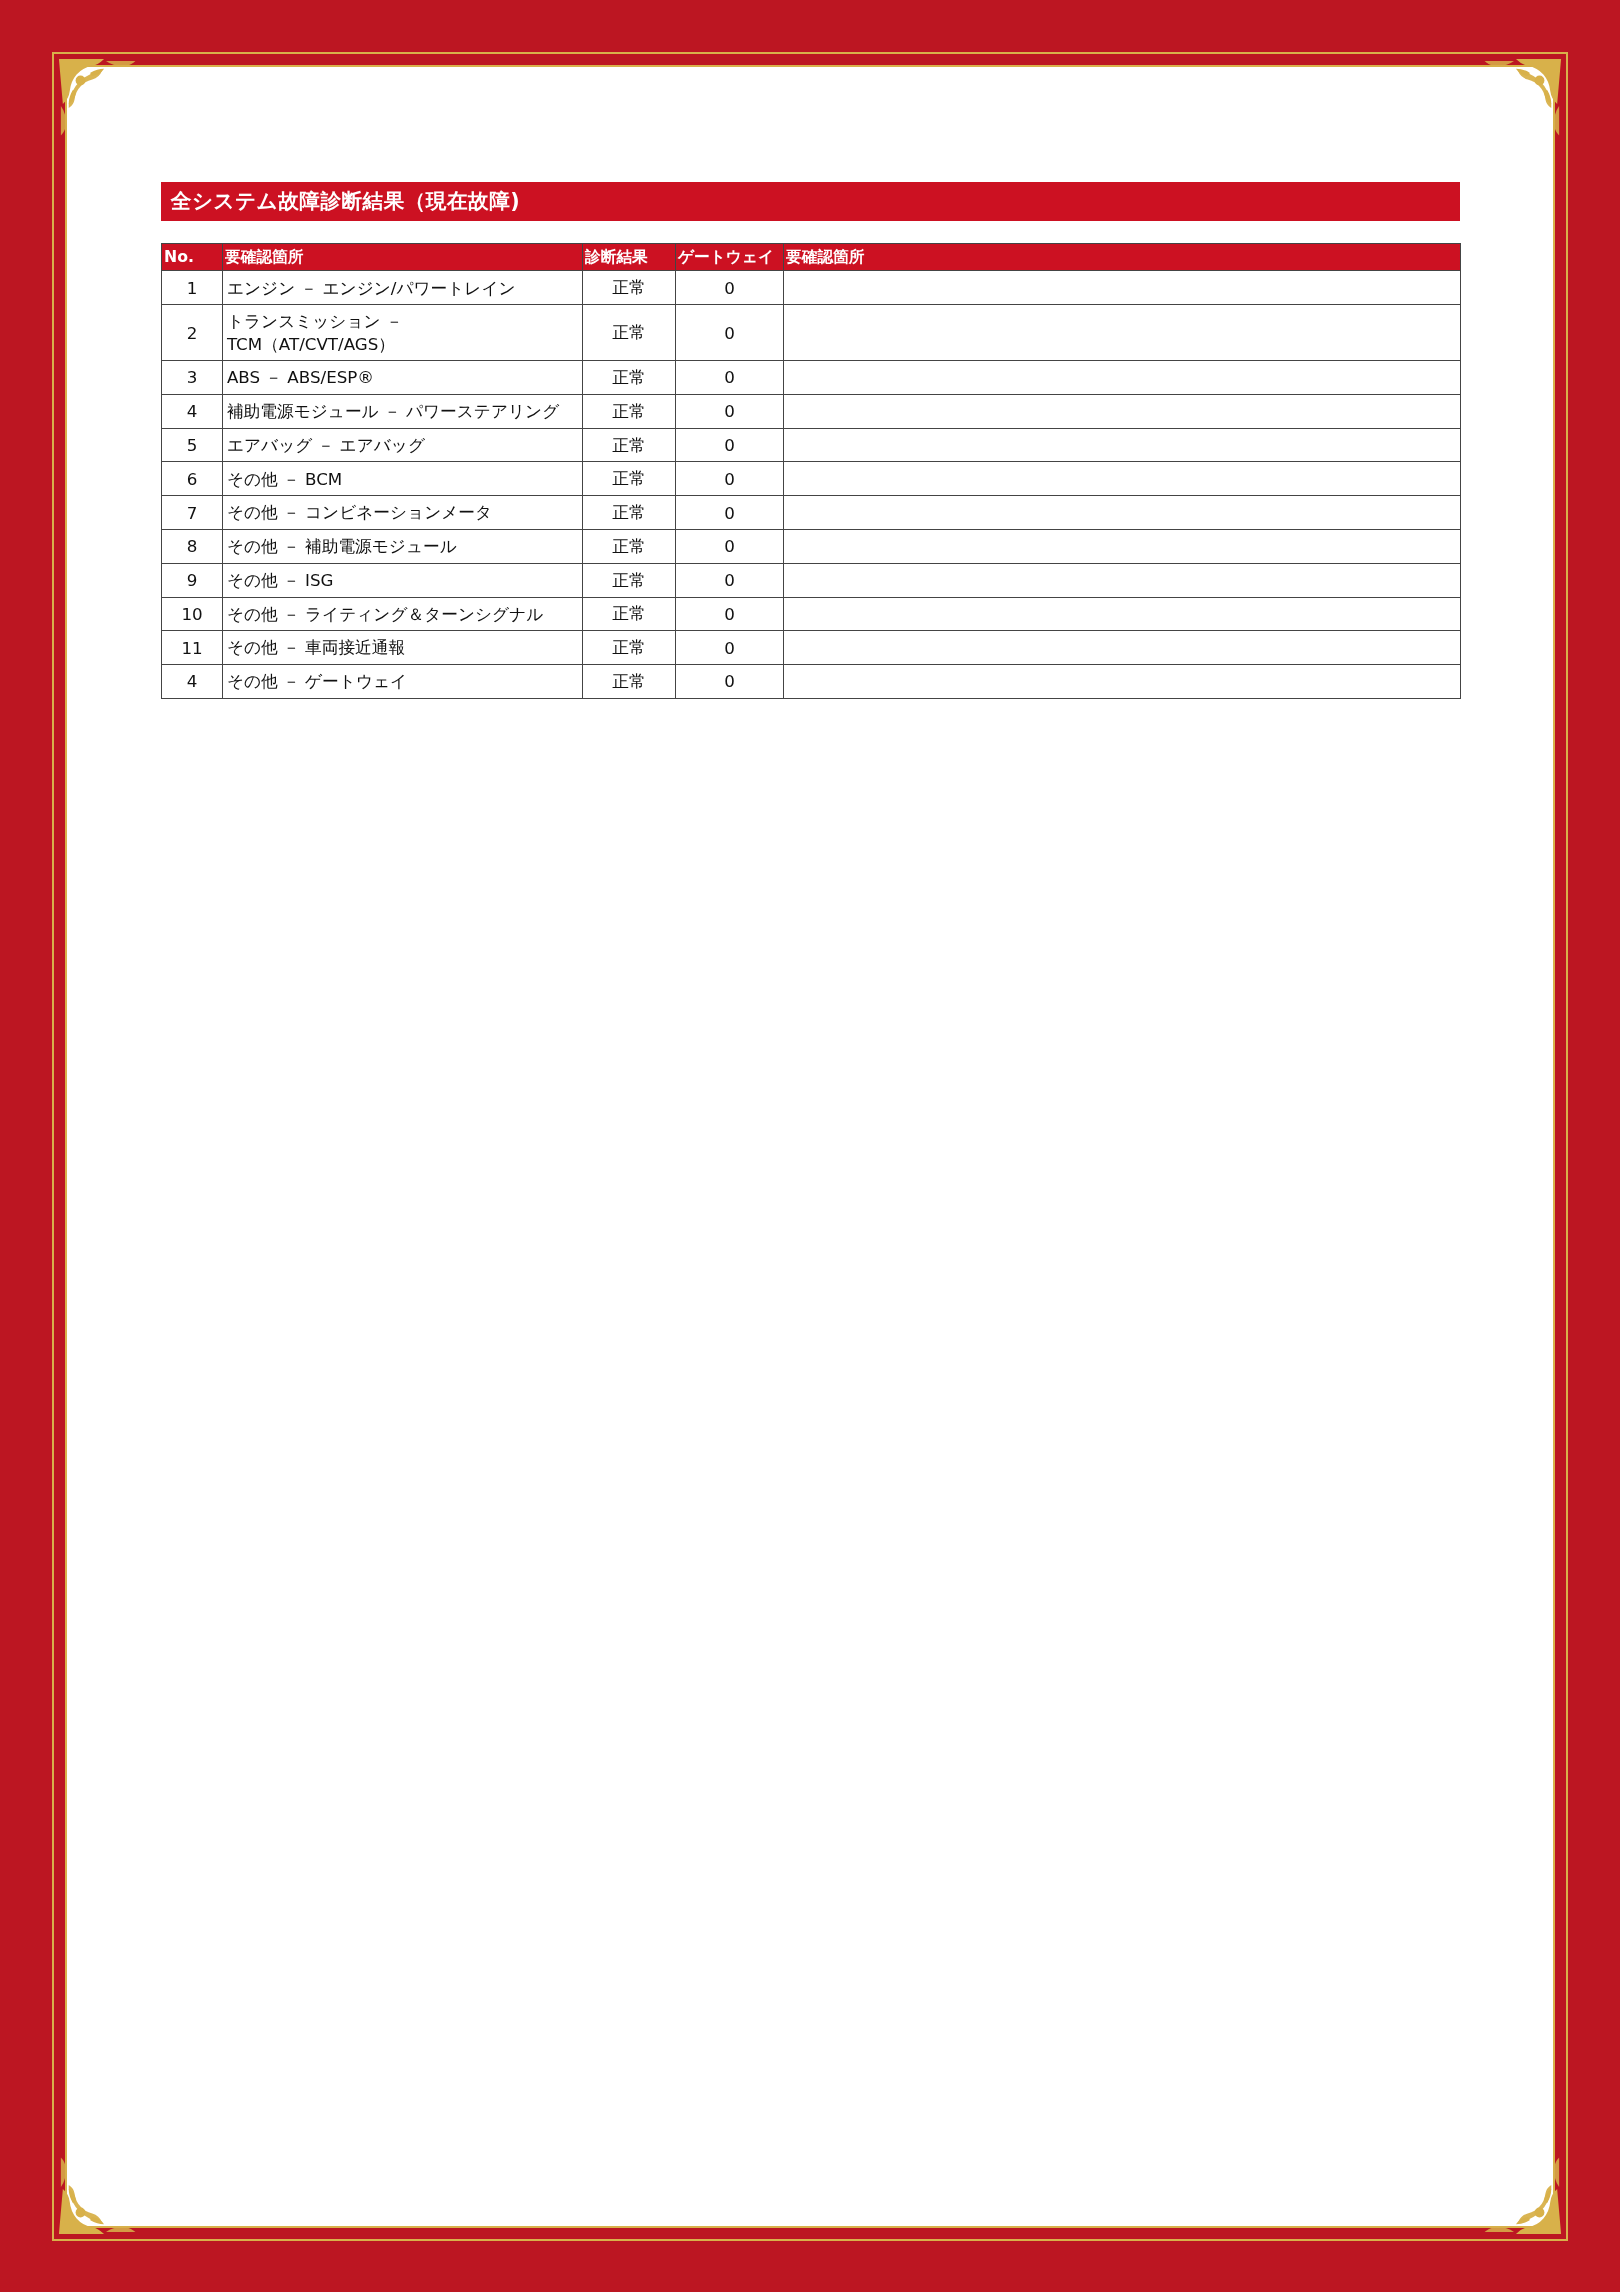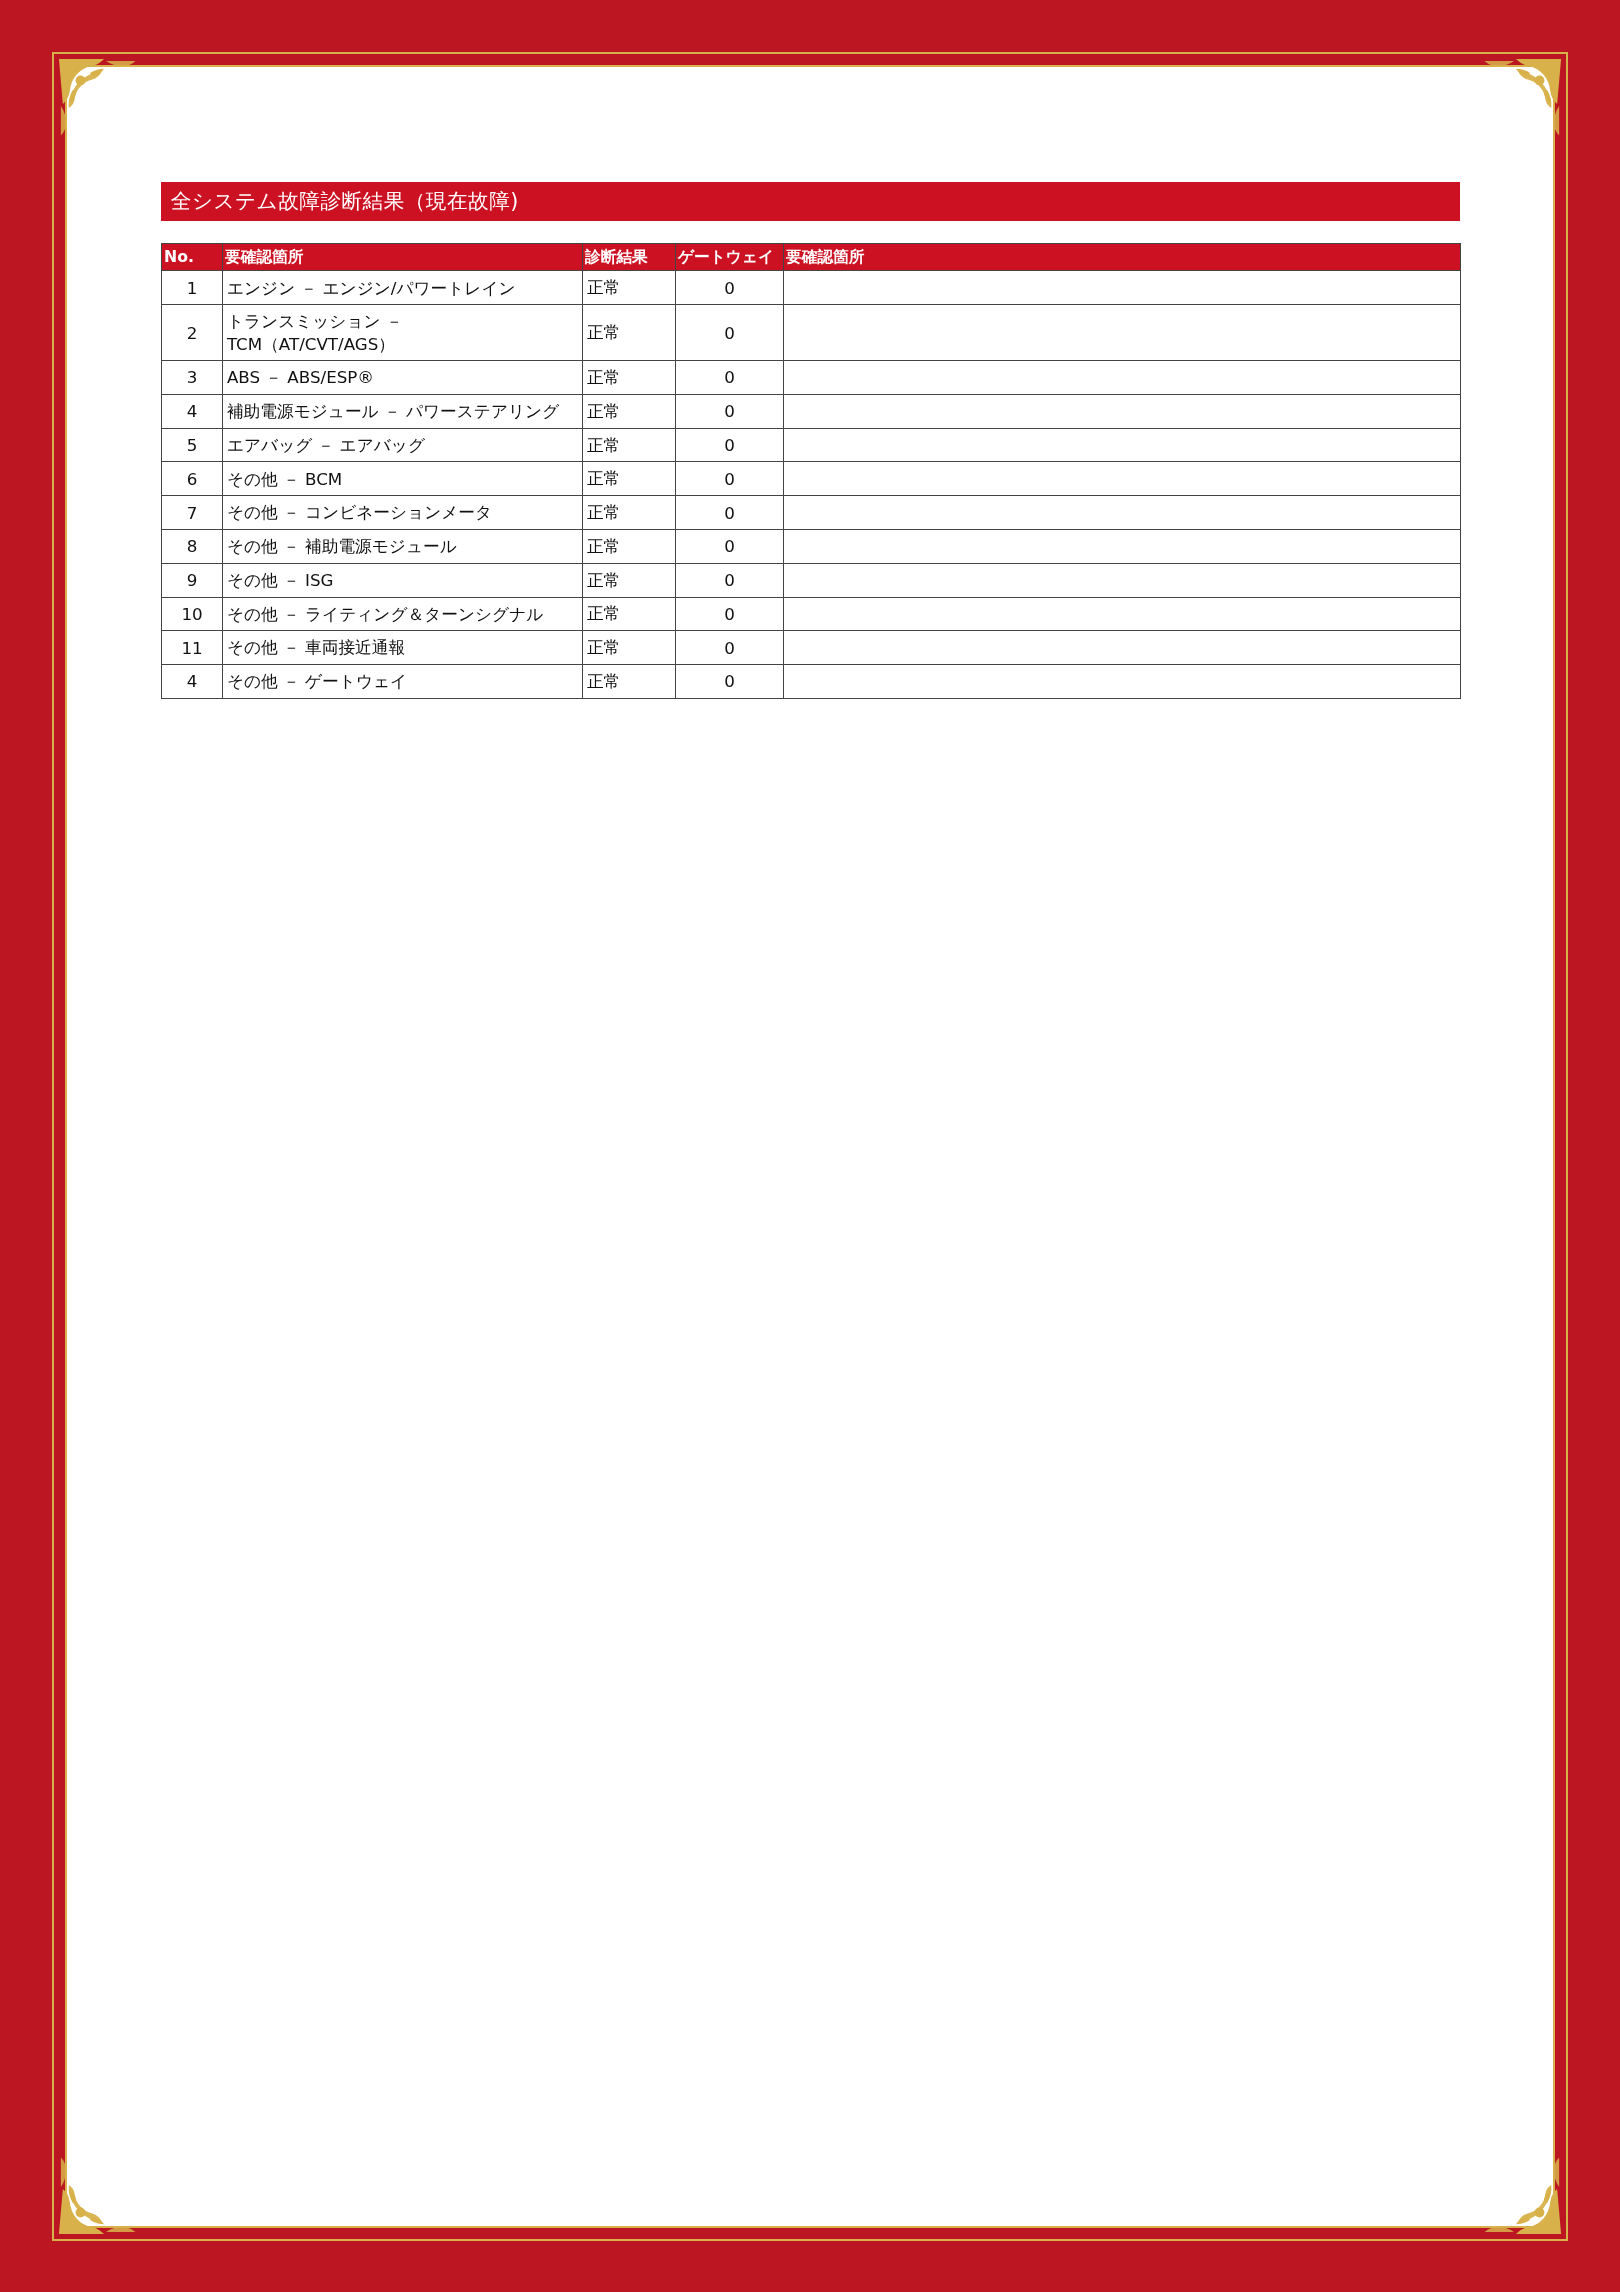--- a/index.html
+++ b/index.html
@@ -70,21 +70,21 @@
     position: absolute;
     left: 161px;
     top: 182px;
     width: 1299px;
   }
 
   .section-title-bar {
     background: #cc1122;
     color: #ffffff;
     font-size: 20.6px;
-    font-weight: normal;
+    font-weight: bold;
     line-height: 1;
     padding: 8.8px 9.8px 9.8px 9.8px;
     box-sizing: border-box;
     width: 1299px;
     letter-spacing: 0.5px;
   }
 
   table.diag {
     margin-top: 21.6px;
     border-collapse: collapse;
@@ -113,21 +113,21 @@
   .col-place   { width: 677px; }
 
   table.diag tbody td {
     padding: 4.9px 3.9px;
     vertical-align: middle;
     color: #111111;
     background: #ffffff;
   }
   td.c-no      { text-align: center; font-size: 16.7px; }
   td.c-system  { text-align: left; padding-left: 9.8px; line-height: 1.35; margin-top: 20px; }
-  td.c-result  { text-align: left; }
+  td.c-result  { text-align: center; }
   td.c-count   { text-align: center; }
   td.c-place   { text-align: left; }
 </style>
 </head>
 <body>
 
 <div class="page">
 
   <div class="frame-outer"></div>
   <div class="frame-inner"></div>

